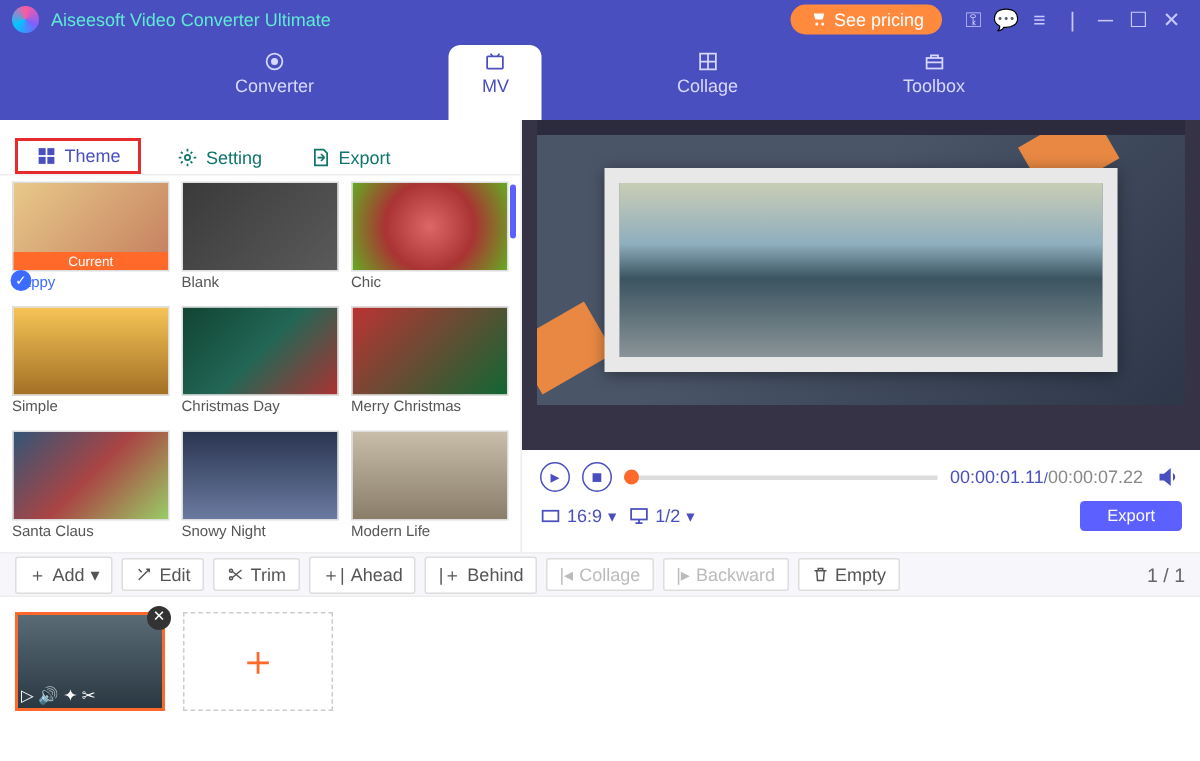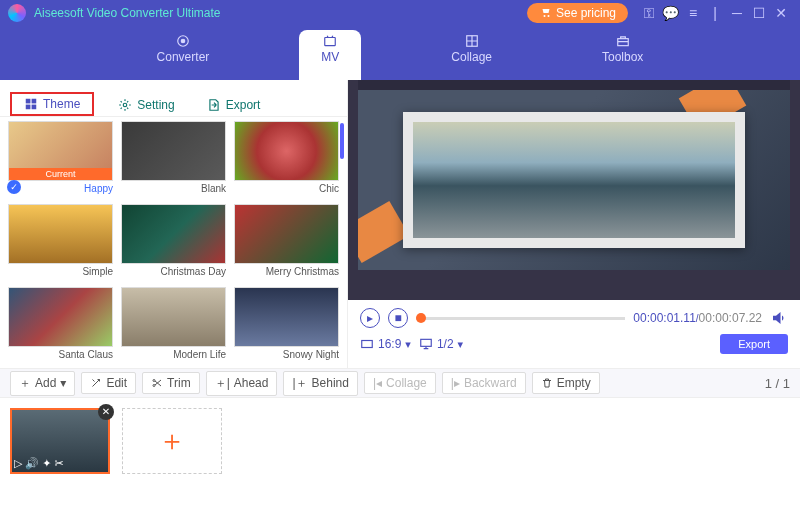--- a/index.html
+++ b/index.html
@@ -13,21 +13,21 @@
 .tab{display:flex;flex-direction:column;align-items:center;color:#d8d8ff;cursor:pointer;padding:4px 20px 16px}
 .tab.active{background:#fff;color:#4a4fbf;border-radius:8px 8px 0 0}
 .tab svg{width:22px;height:22px;margin-bottom:2px}
 .main{display:flex;height:288px;background:#fff}
 .left{width:348px;display:flex;flex-direction:column;border-right:1px solid #eee}
 .subtabs{height:36px;display:flex;align-items:flex-end;gap:16px;padding:0 10px}
 .subtab{display:flex;align-items:center;gap:5px;color:#0f766e;cursor:pointer;padding:4px 8px}
 .subtab.active{color:#4a4fbf;border:2px solid #e52b2b;padding:3px 12px}
 .subtab svg{width:14px;height:14px}
 .grid{flex:1;overflow:hidden;padding:4px 8px;display:grid;grid-template-columns:repeat(3,1fr);gap:6px 8px;border-top:1px solid #eee;position:relative}
-.card{display:flex;flex-direction:column;align-items:flex-end}
+.card{display:flex;flex-direction:column;align-items:flex-start}
 .thumb{width:100%;height:60px;border:1px solid #ddd;background-size:cover;background-position:center;position:relative}
 .caption{font-size:10px;color:#555;margin-top:2px}
 .caption.blue{color:#3b6bff}
 .ribbon{position:absolute;bottom:0;left:0;right:0;background:#ff6a2b;color:#fff;font-size:9px;text-align:center;line-height:12px}
 .check{position:absolute;left:-2px;bottom:-14px;width:14px;height:14px;border-radius:50%;background:#3b6bff;color:#fff;text-align:center;line-height:14px;font-size:9px}
 .scroll{position:absolute;right:3px;top:6px;width:4px;height:36px;background:#5b60ff;border-radius:2px}
 .right{flex:1;background:#363347;display:flex;flex-direction:column}
 .preview{flex:1;position:relative;background:#363347;overflow:hidden}
 .frame{position:absolute;inset:10px 10px 30px 10px;background:linear-gradient(135deg,#4a5568 40%,#2d3748);overflow:hidden}
 .photo{position:absolute;inset:22px 45px 22px 45px;background:linear-gradient(180deg,#c9cdb5 0%,#8faebe 35%,#3a5460 55%,#8a9498 100%);border:10px solid #e8e8e8;box-shadow:0 2px 10px rgba(0,0,0,.4)}
@@ -161,26 +161,26 @@
         </div>
         <div class="card">
           <div class="thumb" style="background: linear-gradient(135deg, rgb(187, 51, 51), rgb(17, 102, 51));"></div>
           <div class="caption">Merry Christmas</div>
         </div>
         <div class="card">
           <div class="thumb" style="background: linear-gradient(135deg, rgb(51, 85, 119), rgb(170, 68, 68), rgb(153, 204, 102));"></div>
           <div class="caption">Santa Claus</div>
         </div>
         <div class="card">
+          <div class="thumb" style="background: linear-gradient(rgb(42, 53, 80), rgb(106, 122, 160));"></div>
+          <div class="caption">Snowy Night</div>
+        </div>
+        <div class="card">
           <div class="thumb" style="background: linear-gradient(rgb(199, 189, 168), rgb(138, 126, 106));"></div>
           <div class="caption">Modern Life</div>
-        </div>
-        <div class="card">
-          <div class="thumb" style="background: linear-gradient(rgb(42, 53, 80), rgb(106, 122, 160));"></div>
-          <div class="caption">Snowy Night</div>
         </div>
       </div>
   </div>
 
   <div class="right">
     <div class="preview">
       <div class="frame">
         <div class="tape tl"></div>
         <div class="tape bl"></div>
         <div class="photo"></div>

